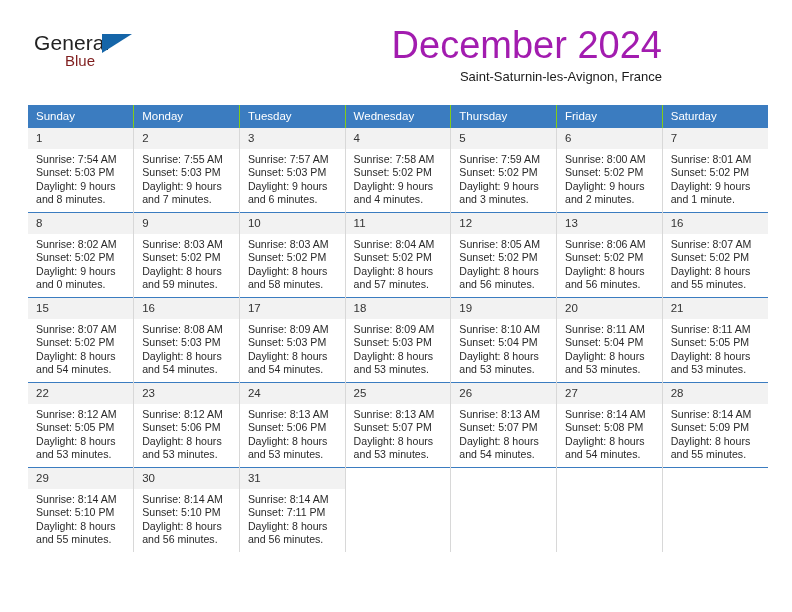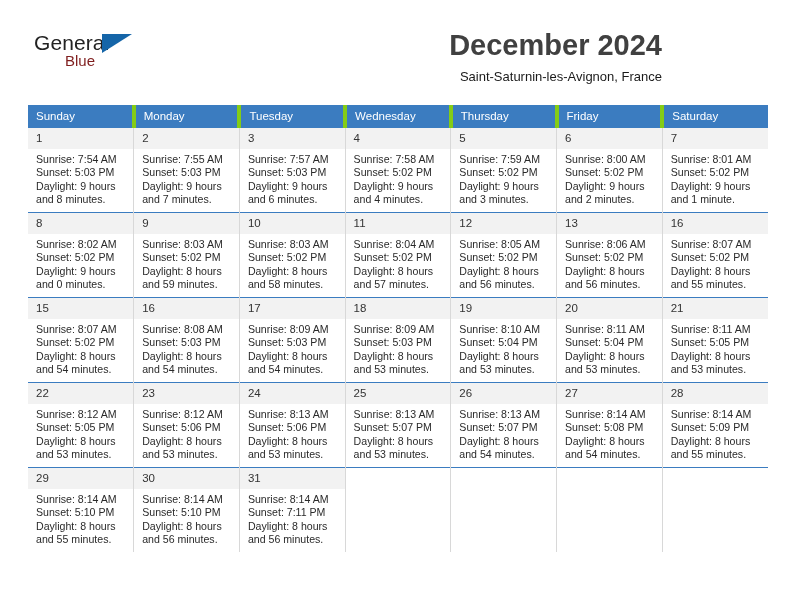--- a/index.html
+++ b/index.html
@@ -62,23 +62,23 @@
     color: #7f1d1d;
     font-family: "Liberation Sans", sans-serif;
   }
   .title-block {
     position: absolute;
     right: 36px;
     top: 28px;
     text-align: right;
   }
   .month-title {
-    font-size: 29px;
-    font-weight: bold;
-    color: #404040;
+    font-size: 38px;
+    font-weight: normal;
+    color: #a21caf;
     line-height: 34px;
     white-space: nowrap;
   }
   .location {
     margin-top: 6px;
     font-size: 13px;
     color: #1a1a1a;
     line-height: 18px;
     white-space: nowrap;
   }
@@ -94,21 +94,21 @@
   }
   .calendar th {
     background: #3b7cc0;
     color: #ffffff;
     font-size: 11.5px;
     font-weight: normal;
     text-align: left;
     padding: 5px 0 5px 8px;
     height: 11px;
     border: none;
-    border-right: 4px solid #84cc16;
+    border-right: 1px solid #84cc16;
   }
   .calendar th:last-child { border-right: none; }
 
   .calendar td {
     width: 105.7px;
     vertical-align: top;
     padding: 0;
     border-right: 1px solid #d8d8d8;
     border-top: 1px solid #3b7cc0;
     background: #ffffff;

